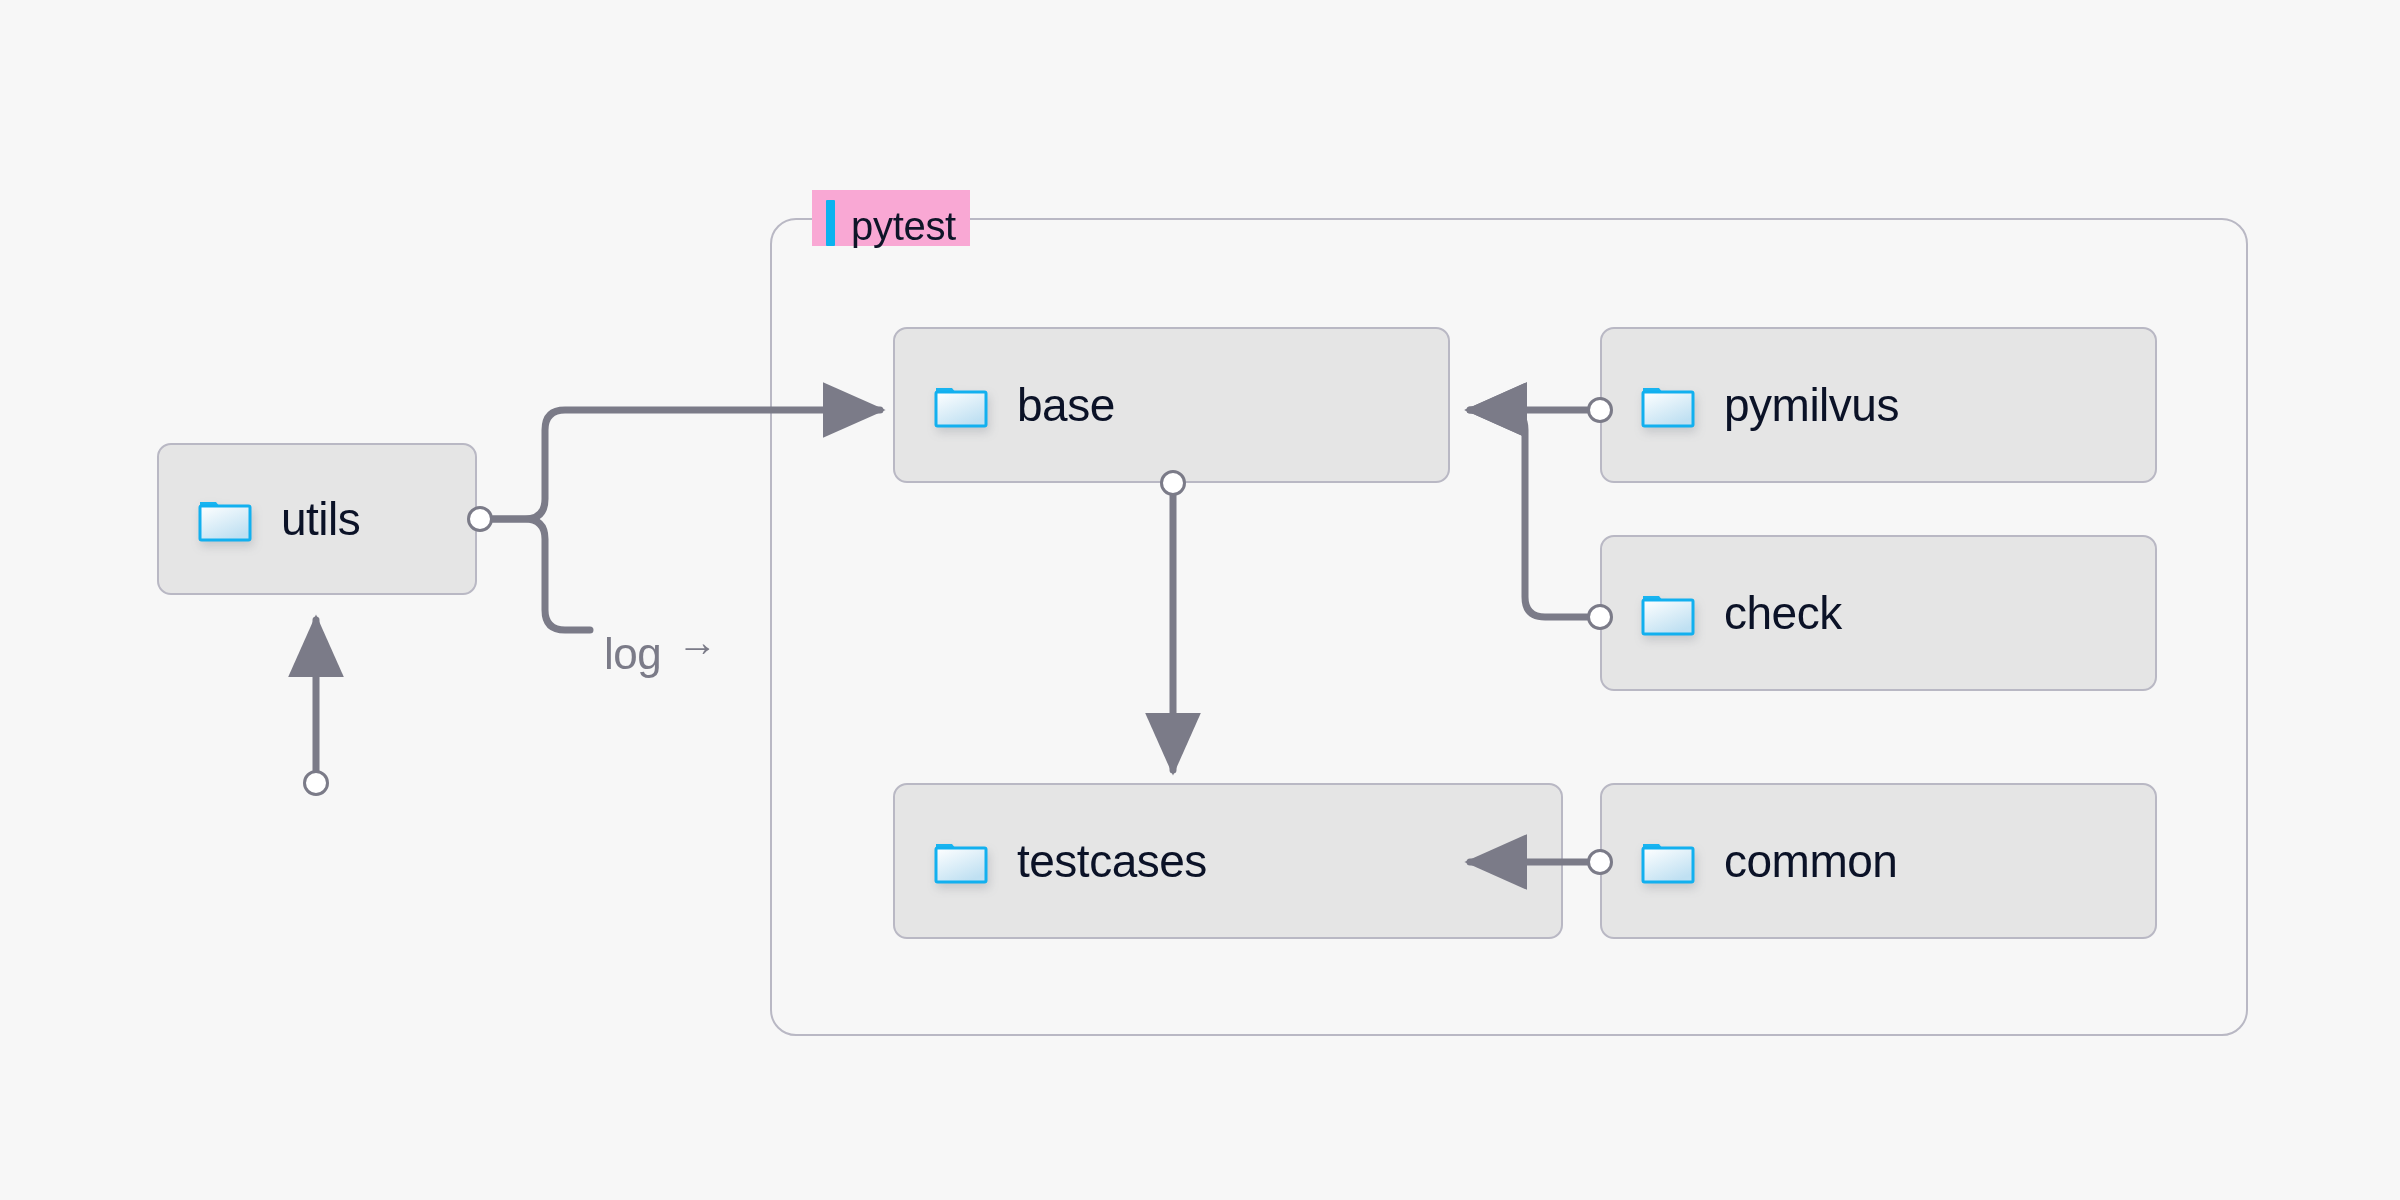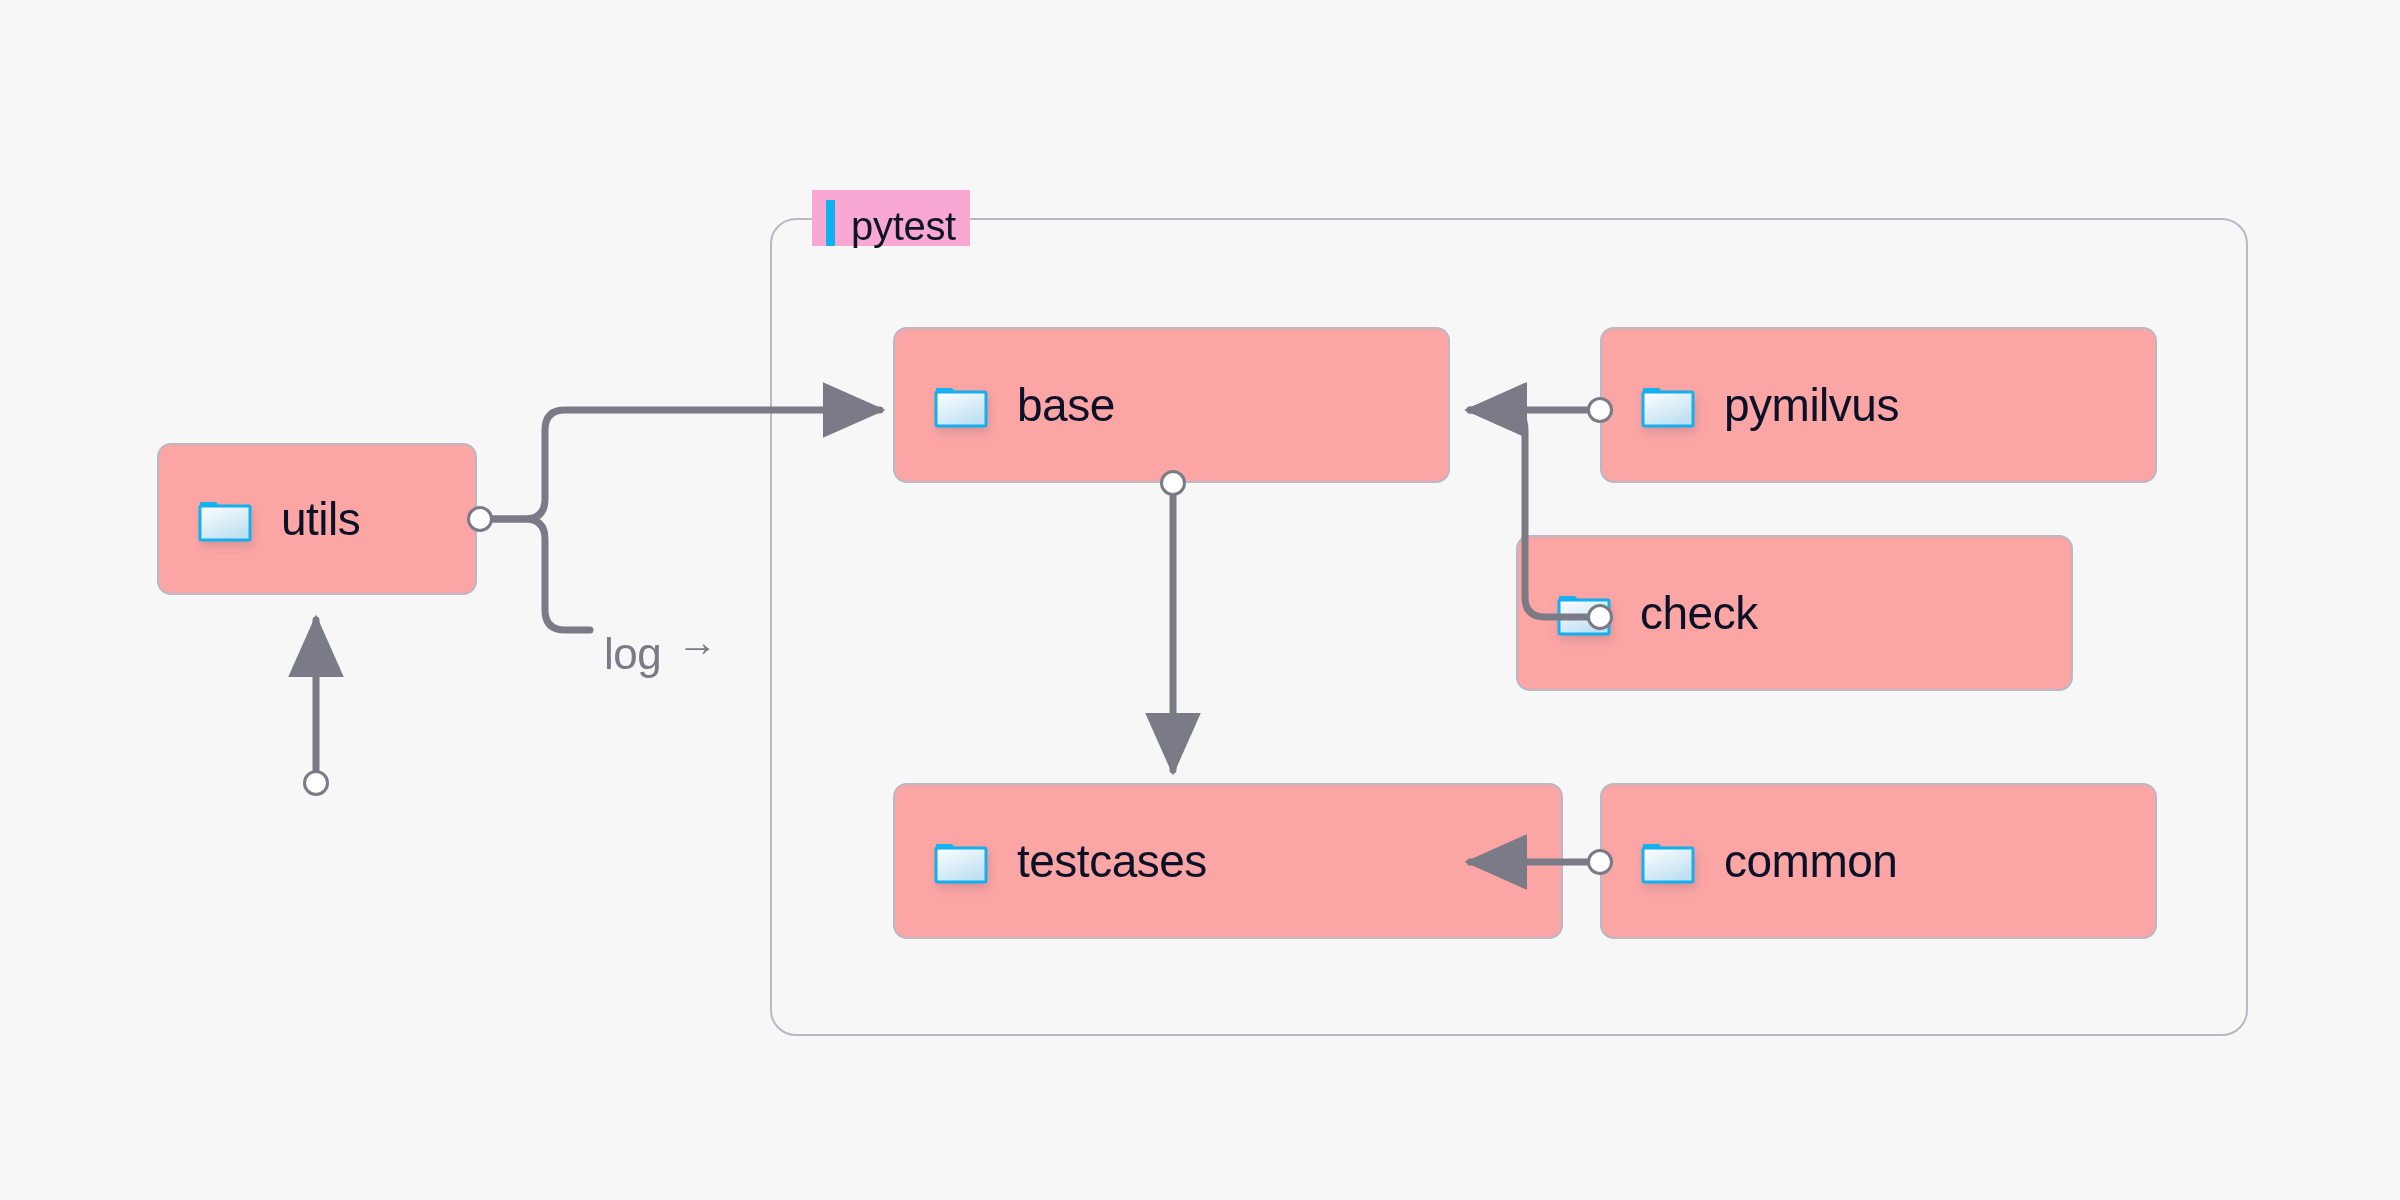--- a/index.html
+++ b/index.html
@@ -45,21 +45,21 @@
     color: #0e1528;
     line-height: 1;
     white-space: nowrap;
     letter-spacing: -0.3px;
   }
 
   
   .node {
     position: absolute;
     box-sizing: border-box;
-    background: #fca5a5;
+    background: #e5e5e5;
     border: 2px solid #b9b8c4;
     border-radius: 14px;
     display: flex;
     align-items: center;
     padding-left: 38px;
     gap: 28px;
   }
   .node-label {
     font-size: 46px;
     color: #0b1227;
@@ -217,21 +217,21 @@
           </linearGradient>
         </defs>
         <path d="M3 7 h16 l4 5 h30 v5 H3 z" fill="#19b4f0"></path>
         <rect x="3" y="11" width="50" height="34" rx="1.5" fill="url(#fg5)" stroke="#12b0ef" stroke-width="3"></rect>
       </svg>
     </span>
     <span class="node-label">pymilvus</span>
   </div>
   <span class="port" style="left:1587px; top:397px;"></span>
 
-  <div class="node" style="left:1516px; top:535px; width:557px; height:156px;">
+  <div class="node" style="left:1600px; top:535px; width:557px; height:156px;">
     <span class="folder-icon">
       <svg viewBox="0 0 56 48" xmlns="http://www.w3.org/2000/svg">
         <defs>
           <linearGradient id="fg6" x1="0" y1="0" x2="0.6" y2="1">
             <stop offset="0" stop-color="#ffffff"></stop>
             <stop offset="1" stop-color="#bfe0f2"></stop>
           </linearGradient>
         </defs>
         <path d="M3 7 h16 l4 5 h30 v5 H3 z" fill="#19b4f0"></path>
         <rect x="3" y="11" width="50" height="34" rx="1.5" fill="url(#fg6)" stroke="#12b0ef" stroke-width="3"></rect>

